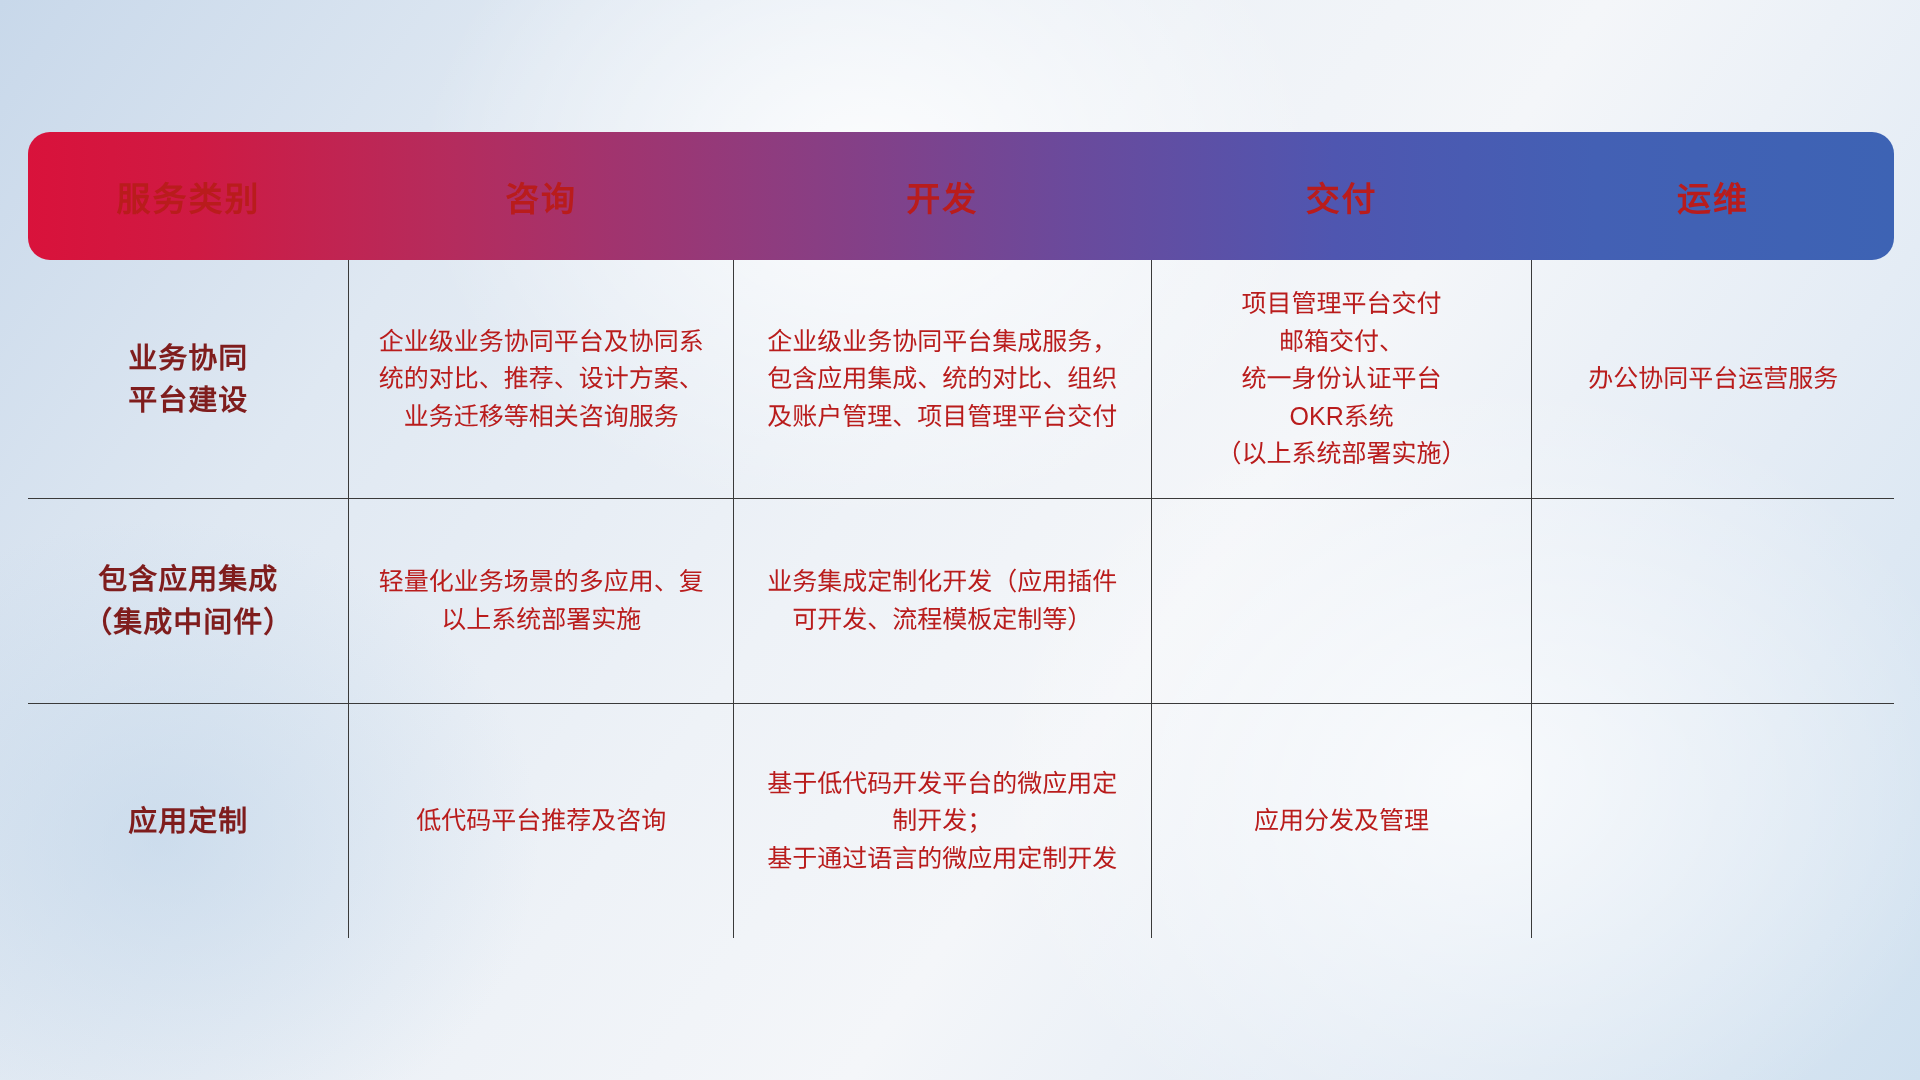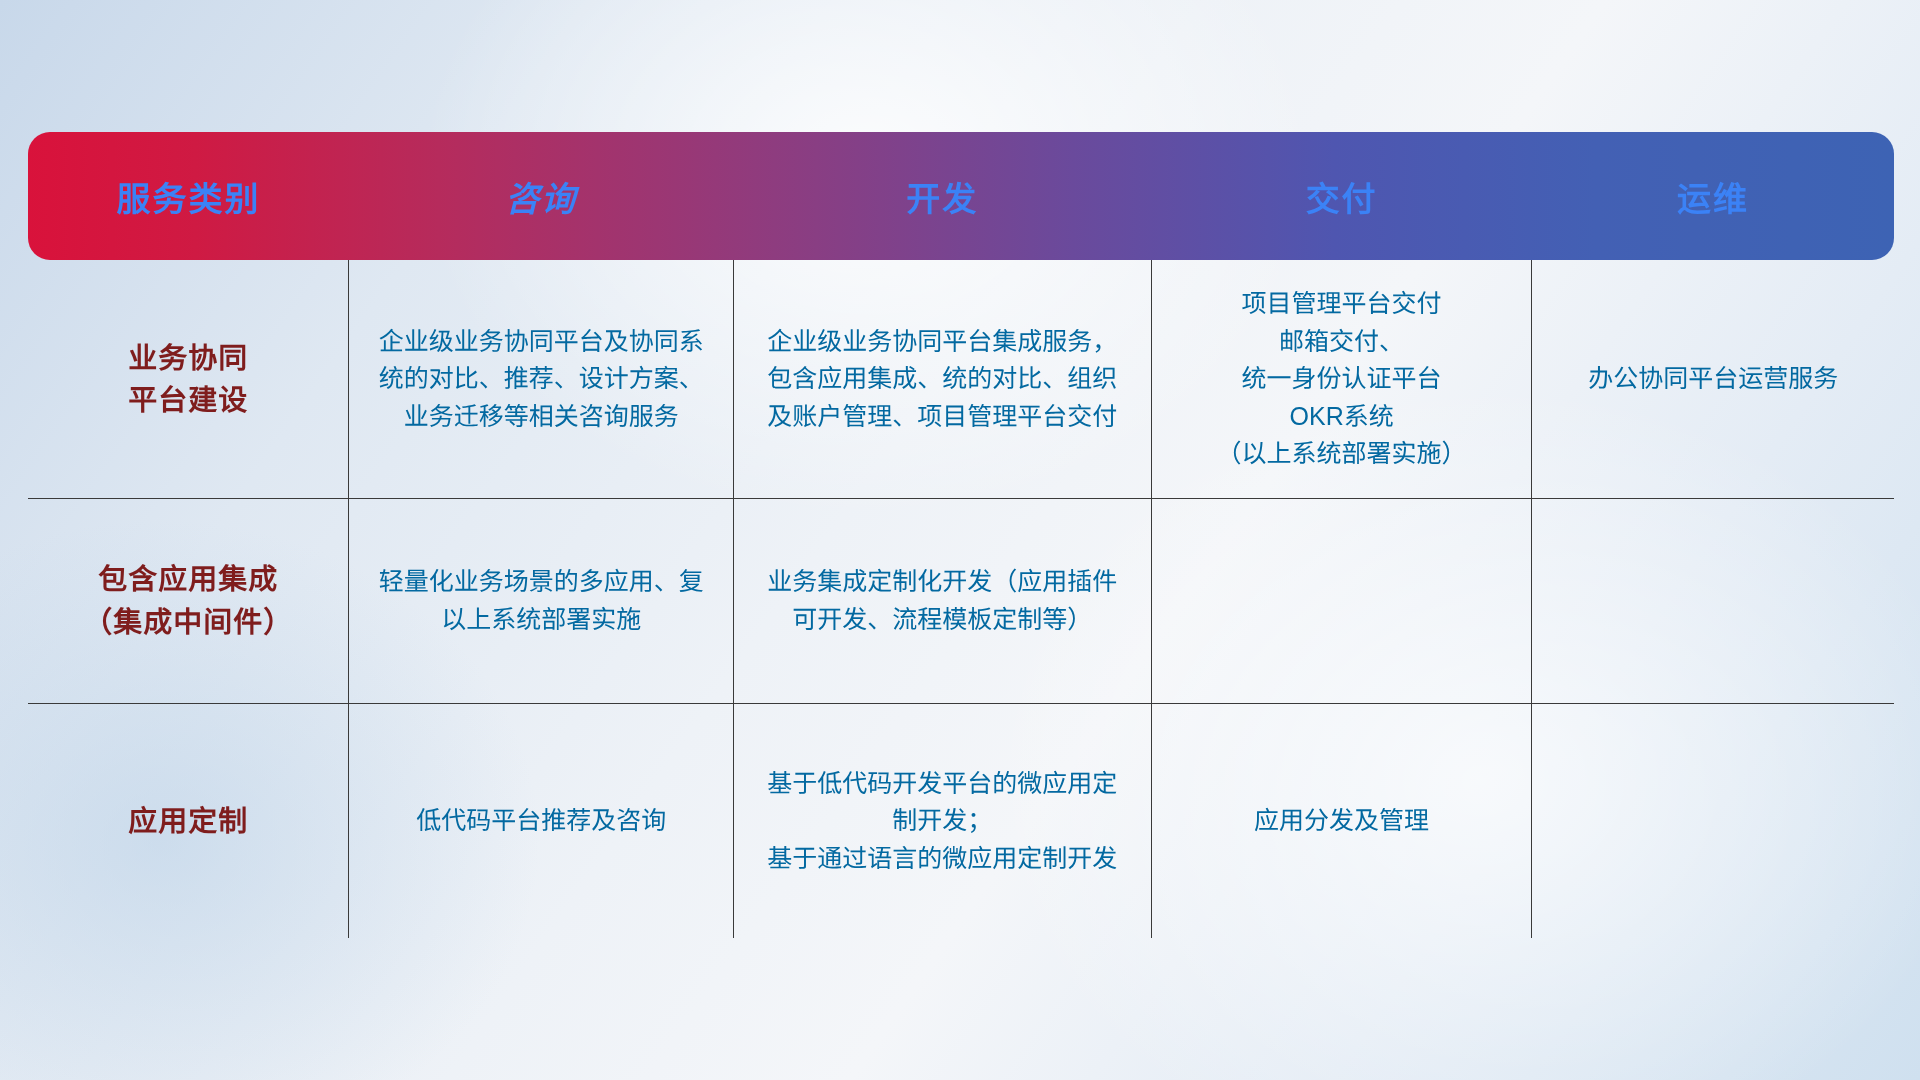--- a/index.html
+++ b/index.html
@@ -50,21 +50,21 @@
     width: 100%;
     table-layout: fixed;
   }
 
   
   thead tr {
     height: 128px;
   }
   thead th {
     background: transparent;
-    color: #3b82f6;
+    color: #b91c1c;
     font-size: 34px;
     font-weight: bold;
     letter-spacing: 2px;
     text-align: center;
     vertical-align: middle;
     padding: 0;
     position: relative;
     z-index: 2;
   }
   .head-row-bg {
@@ -84,21 +84,21 @@
         #4360b4 84%,
         #3d63b4 100%);
     z-index: 1;
   }
 
   
   tbody td {
     border: 1px solid #3a3a3a;
     font-size: 25px;
     line-height: 1.5;
-    color: #0369a1;
+    color: #b91c1c;
     text-align: center;
     vertical-align: middle;
     padding: 18px 16px;
     background: transparent;
   }
   tbody tr:first-child td { border-top: none; }
   tbody td:first-child { border-left: none; }
   tbody td:last-child  { border-right: none; }
   tbody tr:last-child td { border-bottom: none; }
 
@@ -124,21 +124,21 @@
 <div class="bg-bloom-c"></div>
 
 <div class="table-wrap">
   <table class="service-table">
     <thead>
       <tr>
         <th style="width:17.2%;">
           <div class="head-row-bg"></div>
           <span style="position:relative;z-index:3;">服务类别</span>
         </th>
-        <th style="width:20.6%;font-style:italic;">
+        <th style="width:20.6%;">
           <span style="position:relative;z-index:3;">咨询</span>
         </th>
         <th style="width:22.4%;">
           <span style="position:relative;z-index:3;">开发</span>
         </th>
         <th style="width:20.4%;">
           <span style="position:relative;z-index:3;">交付</span>
         </th>
         <th style="width:19.4%;">
           <span style="position:relative;z-index:3;">运维</span>

